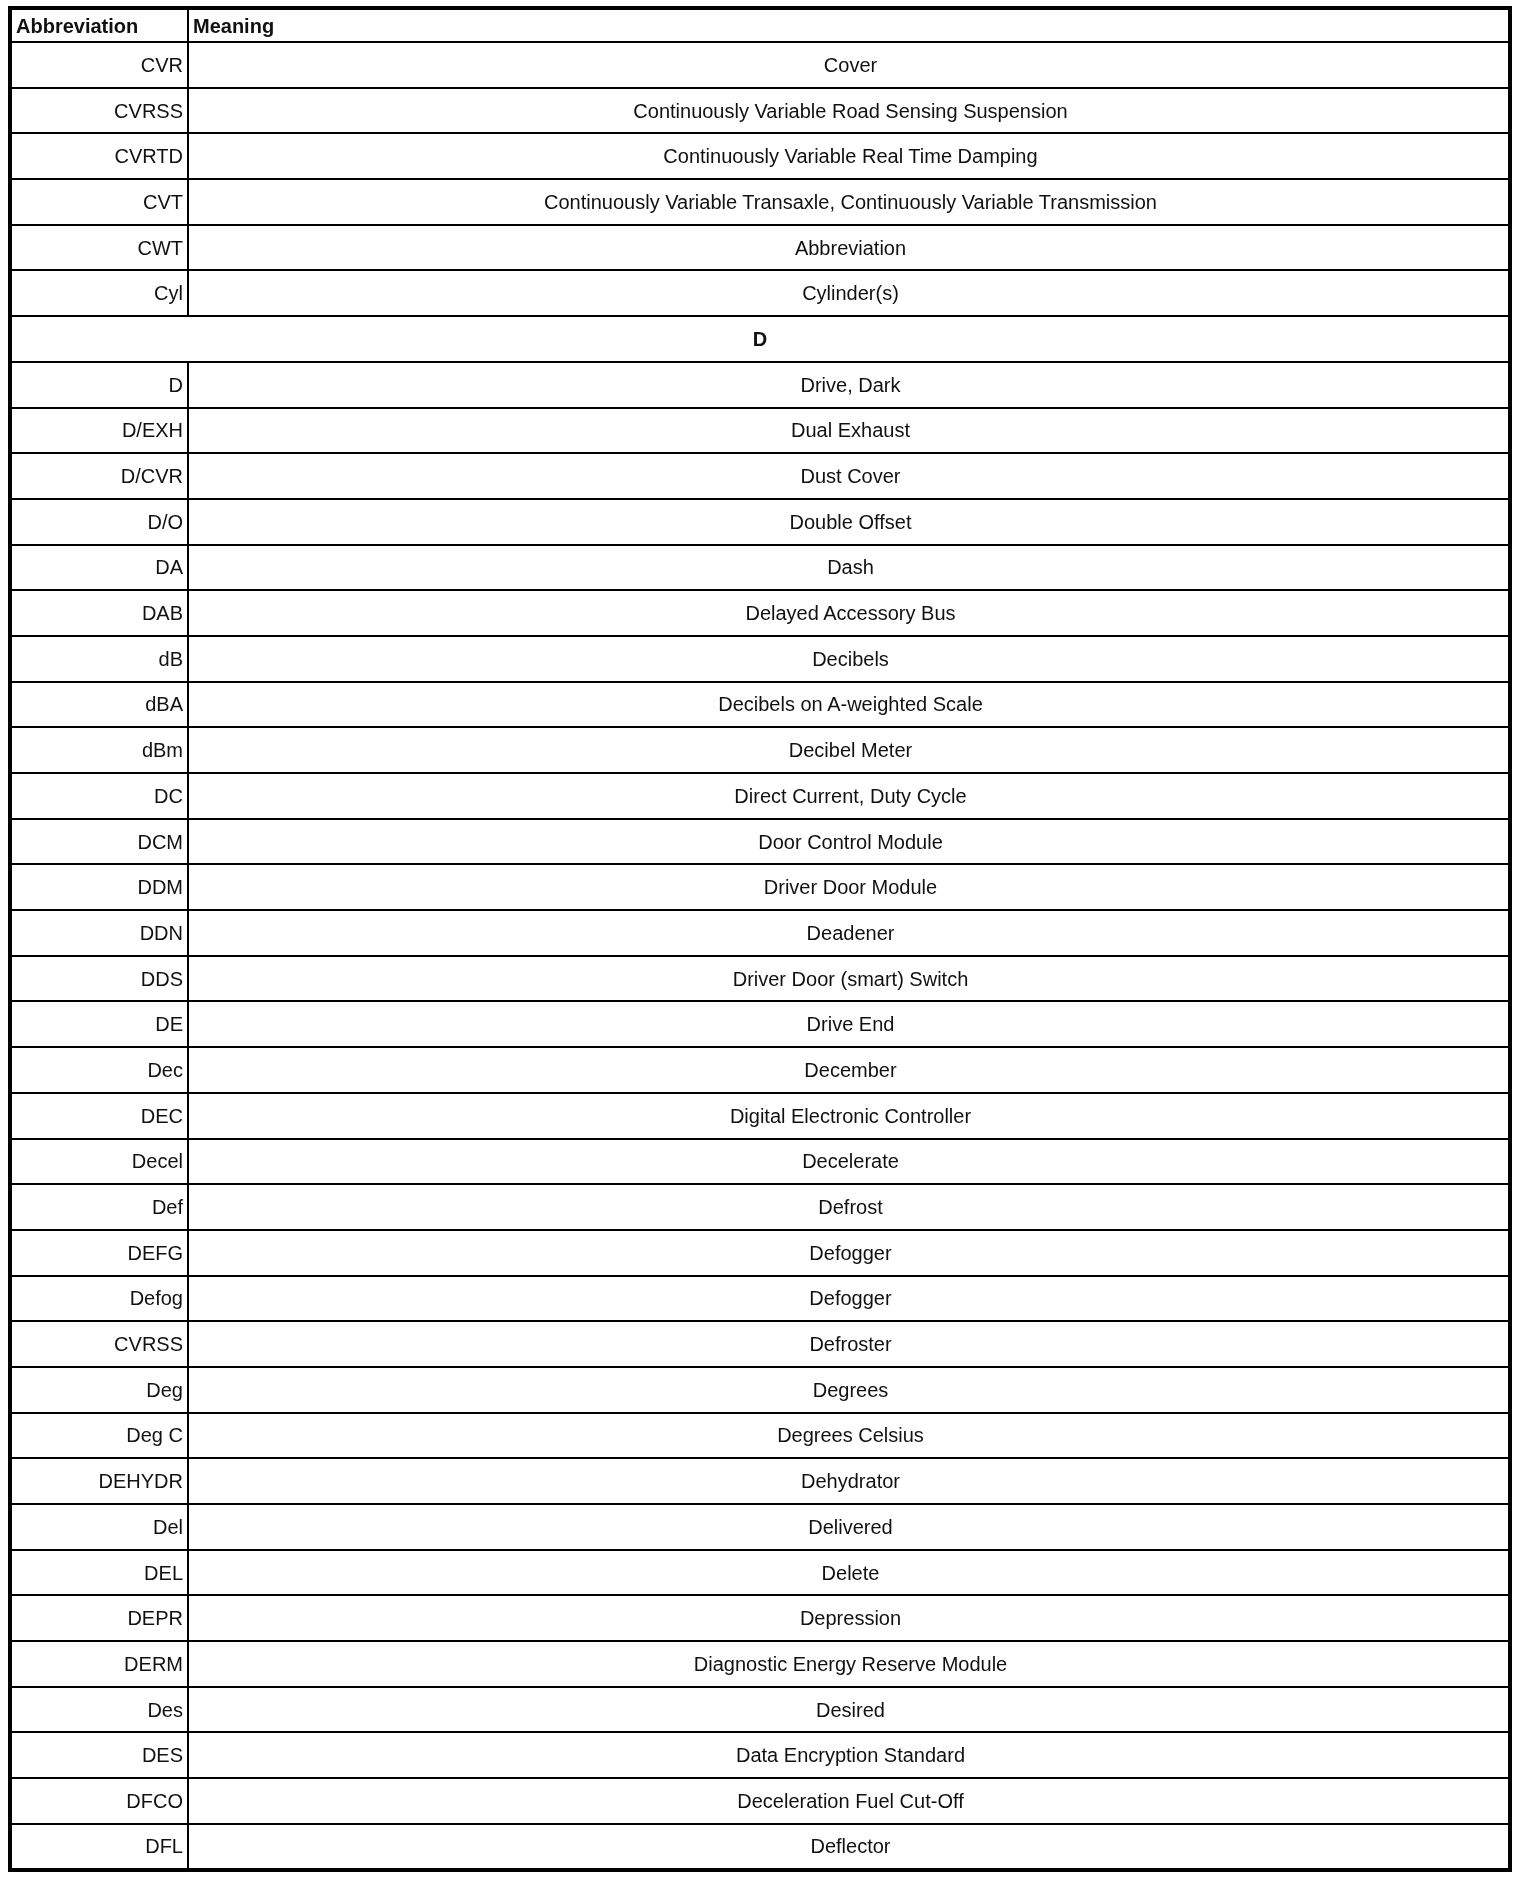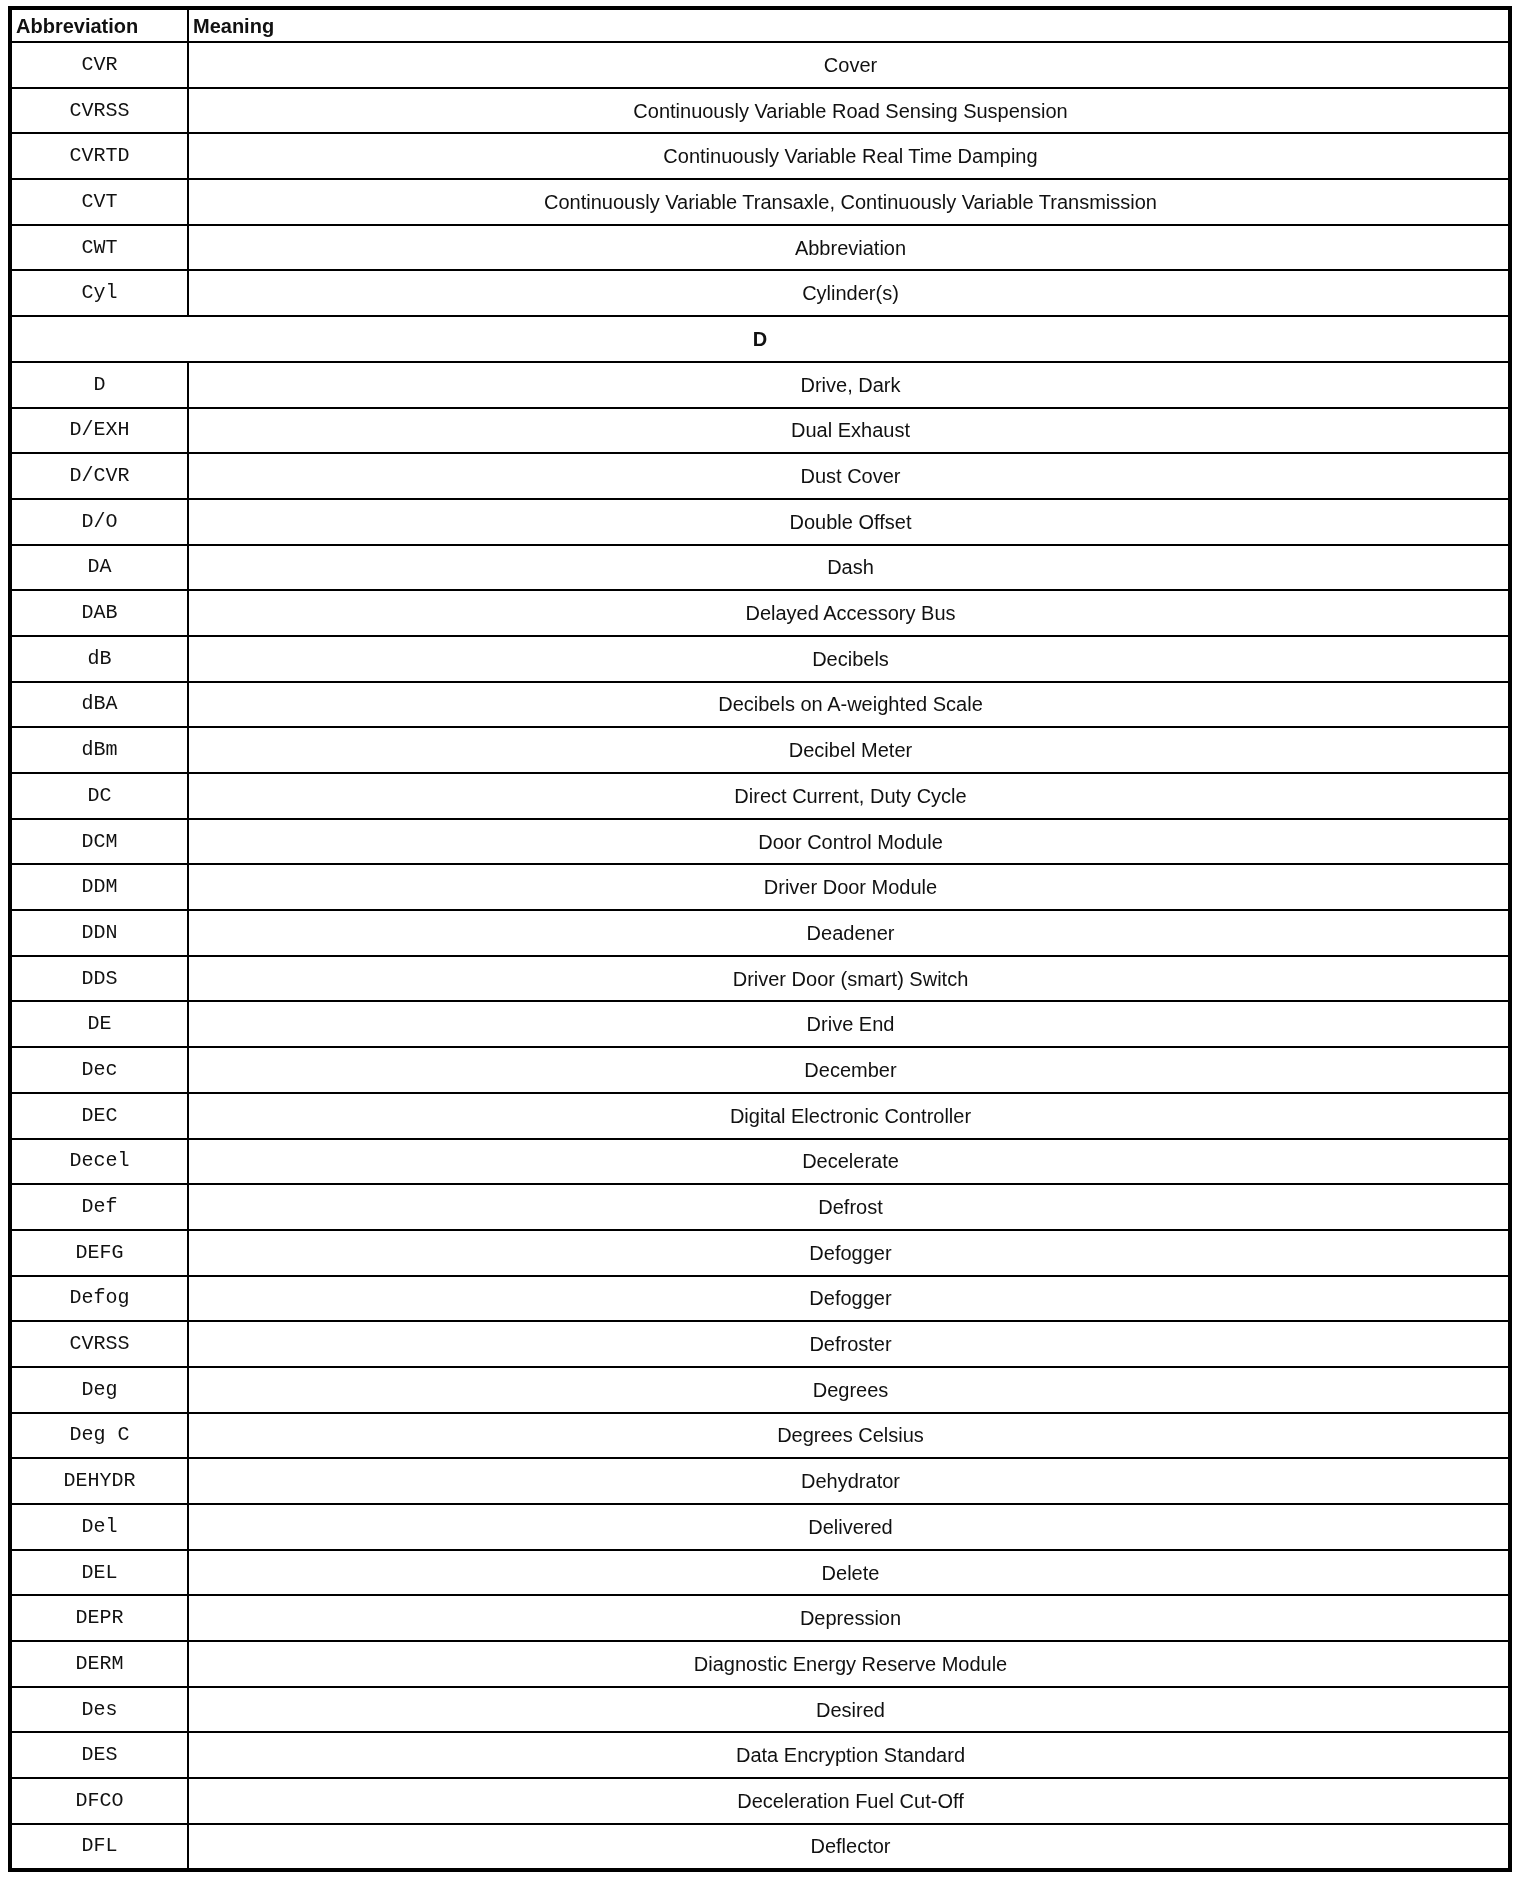--- a/index.html
+++ b/index.html
@@ -33,24 +33,23 @@
   }
   col.col-abbr { width: 178px; }
   th.header-cell {
     font-weight: bold;
     text-align: left;
     height: 34px;
     font-size: 21px;
     padding: 2px 4px;
   }
   td.abbr-cell {
-    text-align: center;
+    text-align: right;
     height: 40px;
     padding: 2px 4px;
-    font-family: Liberation Mono, monospace;
   }
   td.meaning-cell {
     text-align: center;
     padding: 2px 4px 2px 8px;
   }
   td.section-cell {
     text-align: center;
     font-weight: bold;
     height: 40px;
     font-size: 21px;

